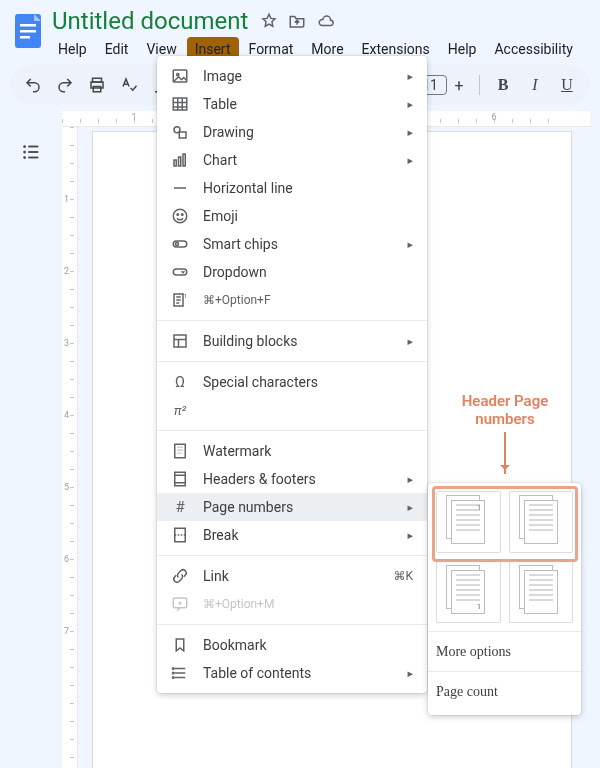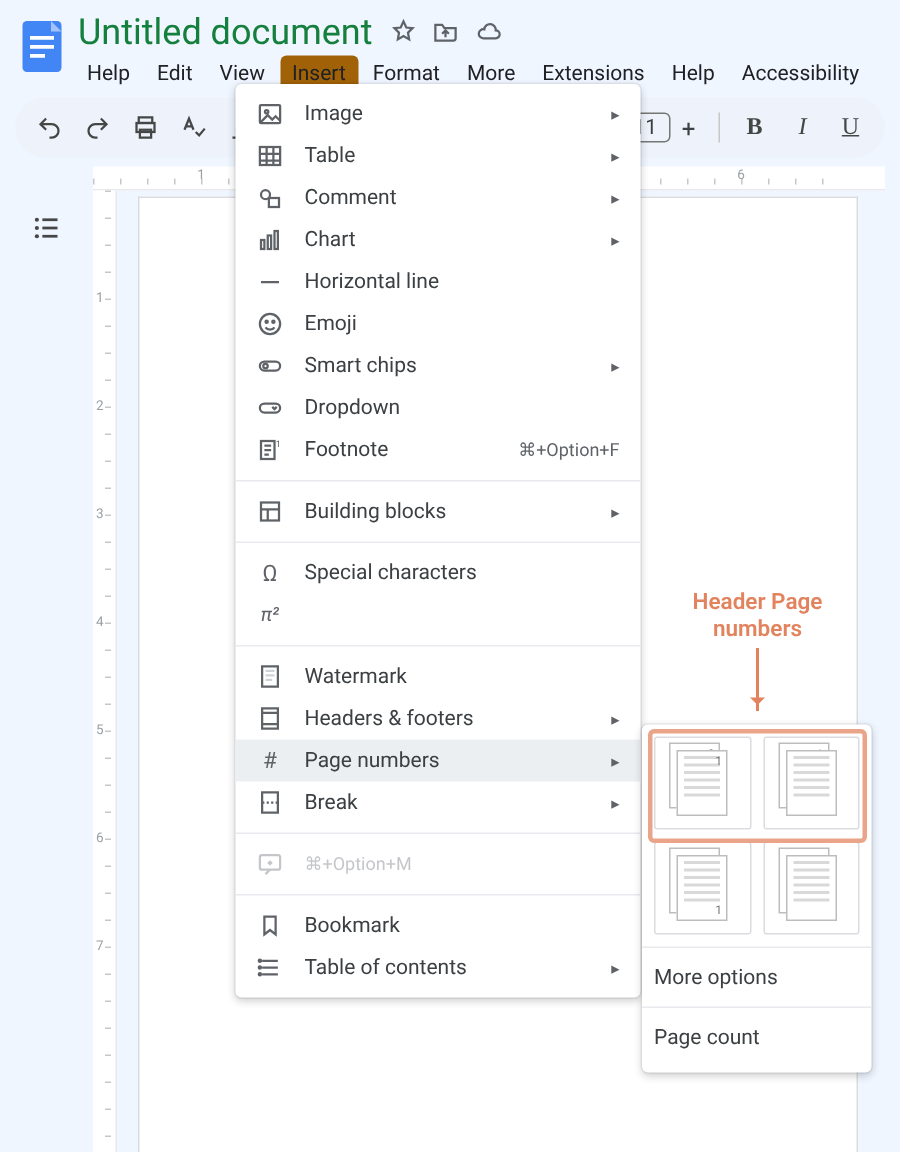--- a/index.html
+++ b/index.html
@@ -88,21 +88,21 @@
     box-shadow:0 2px 6px rgba(0,0,0,.2), 0 0 0 1px rgba(0,0,0,.05);
     padding:8px 8px 4px 8px; z-index:60;
   }
   .pn-grid { display:grid; grid-template-columns:1fr 1fr; gap:8px; }
   .pn-opt { border:1px solid #dadce0; border-radius:2px; height:62px; display:flex; align-items:center; justify-content:center; position:relative; }
   .pn-mini { width:34px; height:44px; border:1px solid #bdbdbd; background:#fff; position:relative;}
   .pn-mini.back { position:absolute; transform:translate(-5px,-5px); }
   .pn-num { position:absolute; font-size:8px; color:#777; }
   .pn-num.tr { top:2px; right:3px; } .pn-num.br { bottom:2px; right:3px;}
   .pn-lines span{ display:block; height:2px; background:#d9d9d9; margin:3px 4px;}
-  .sm-row{ height:40px; display:flex; align-items:center; padding:12px 8px; font-size:14px; color:#3c4043; border-top:1px solid #e8eaed; margin:8px -8px 0 -8px;}
+  .sm-row{ height:40px; display:flex; align-items:center; padding:12px 8px; font-size:14px; color:#3c4043; border-top:1px solid #e8eaed; margin:8px -8px 0 -8px;font-family:Liberation Serif, serif;}
   .sm-row + .sm-row { margin-top:0; }
   .annot {
     position:absolute; left:432px; top:392px; width:146px;
     color:#e2835e; font-size:15px; font-weight:600; text-align:center; z-index:70;
   }
   .annot-arrow{ display:block; margin:4px auto 0 auto; width:2px; height:42px; background:#e2835e; position:relative;}
   .annot-arrow::after{content:""; position:absolute; bottom:-1px; left:-4px; border:5px solid transparent; border-top-color:#e2835e;}
   .annot-box{
     position:absolute; left:432px; top:486px; width:146px; height:76px;
     border:3px solid #e9a489; border-radius:4px; z-index:65; pointer-events:none;
@@ -322,21 +322,21 @@
       <span class="dd-label">Table</span>
       <span class="dd-arrow">▸</span>
     </div>
   <div class="dd-row">
       <span class="dd-ico">
         <svg width="18" height="18" viewBox="0 0 24 24" fill="none" stroke="#5f6368" stroke-width="2">
           <circle cx="8" cy="9" r="4"></circle>
           <rect x="11" y="12" width="9" height="8"></rect>
         </svg>
       </span>
-      <span class="dd-label">Comment</span>
+      <span class="dd-label">Drawing</span>
       <span class="dd-arrow">▸</span>
     </div>
   <div class="dd-row">
       <span class="dd-ico">
         <svg width="18" height="18" viewBox="0 0 24 24" fill="none" stroke="#5f6368" stroke-width="2">
           <rect x="4" y="12" width="3" height="8"></rect>
           <rect x="10" y="8" width="3" height="12"></rect>
           <rect x="16" y="4" width="3" height="16"></rect>
         </svg>
       </span>
@@ -382,21 +382,20 @@
       <span class="dd-label">Dropdown</span>
     </div>
   <div class="dd-row">
       <span class="dd-ico">
         <svg width="18" height="18" viewBox="0 0 24 24" fill="none" stroke="#5f6368" stroke-width="2">
           <rect x="4" y="4" width="12" height="16"></rect>
           <path d="M7 8h6M7 12h6M7 16h4"></path>
           <text x="17" y="9" font-size="8" fill="#5f6368" stroke="none">1</text>
         </svg>
       </span>
-      <span class="dd-label">Footnote</span>
       <span class="dd-shortcut">⌘+Option+F</span>
     </div>
   <div class="dd-sep"></div>
   <div class="dd-row">
       <span class="dd-ico">
         <svg width="18" height="18" viewBox="0 0 24 24" fill="none" stroke="#5f6368" stroke-width="2">
           <rect x="4" y="4" width="16" height="16"></rect>
           <path d="M4 10h16M10 10v10"></path>
         </svg>
       </span>
@@ -446,20 +445,30 @@
       <span class="dd-ico">
         <svg width="18" height="18" viewBox="0 0 24 24" fill="none" stroke="#5f6368" stroke-width="2">
           <rect x="5" y="3" width="14" height="18"></rect>
           <path d="M5 12h14" stroke-dasharray="2 2"></path>
         </svg>
       </span>
       <span class="dd-label">Break</span>
       <span class="dd-arrow">▸</span>
     </div>
   <div class="dd-sep"></div>
+  <div class="dd-row">
+      <span class="dd-ico">
+        <svg width="18" height="18" viewBox="0 0 24 24" fill="none" stroke="#5f6368" stroke-width="2">
+          <path d="M10 14a4 4 0 0 1 0-6l3-3a4 4 0 1 1 6 6l-2 2"></path>
+          <path d="M14 10a4 4 0 0 1 0 6l-3 3a4 4 0 1 1-6-6l2-2"></path>
+        </svg>
+      </span>
+      <span class="dd-label">Link</span>
+      <span class="dd-shortcut">⌘K</span>
+    </div>
   <div class="dd-row disabled">
       <span class="dd-ico">
         <svg width="18" height="18" viewBox="0 0 24 24" fill="none" stroke="#c4c6c9" stroke-width="2">
           <rect x="3" y="4" width="18" height="13" rx="2"></rect>
           <path d="M8 21l4-4"></path>
           <path d="M12 9v4M10 11h4"></path>
         </svg>
       </span>
       <span class="dd-shortcut">⌘+Option+M</span>
     </div>

